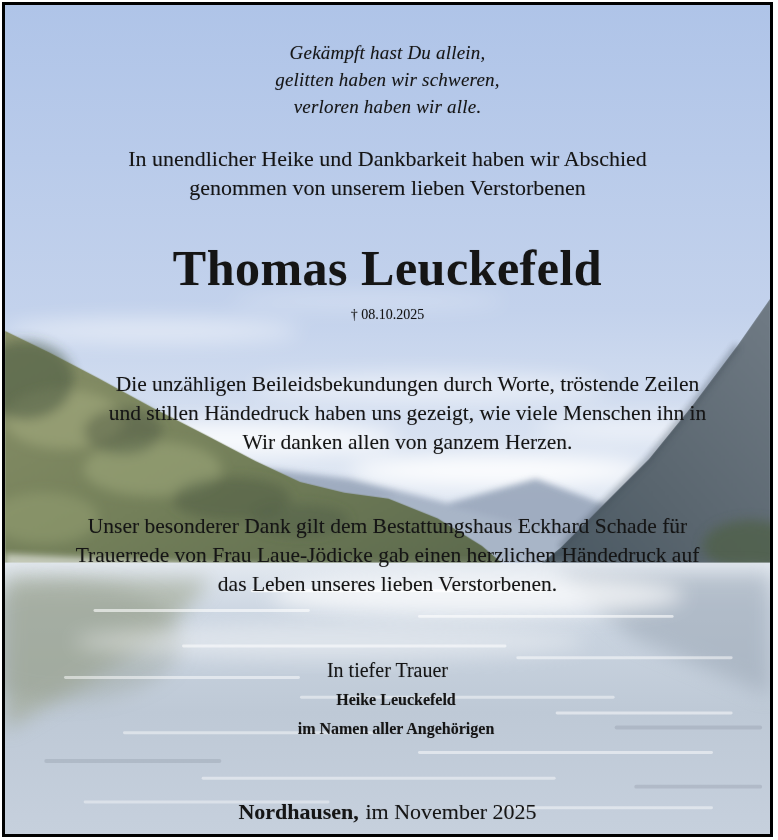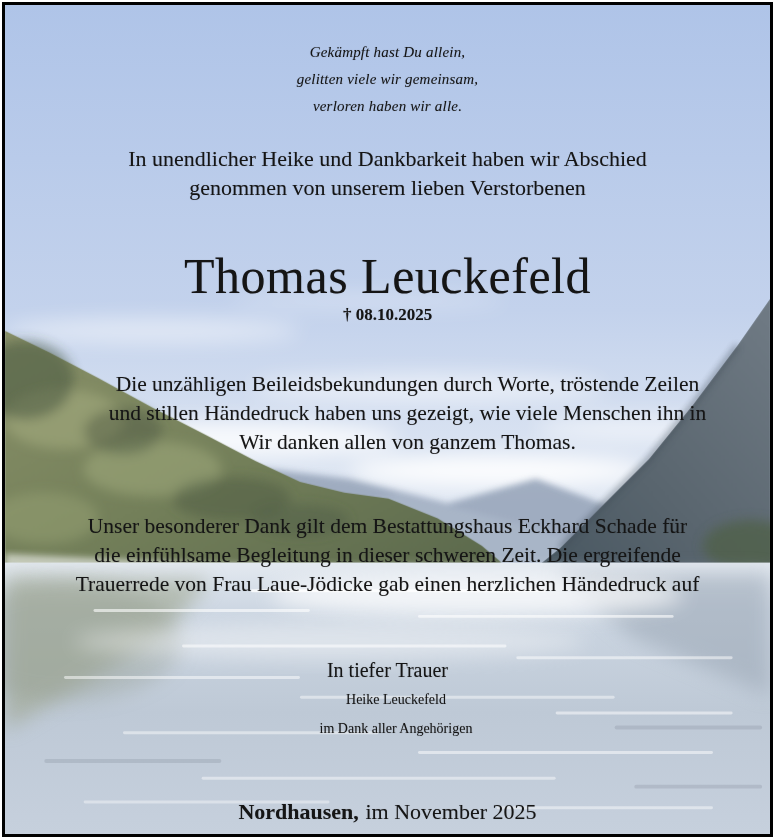--- a/index.html
+++ b/index.html
@@ -21,28 +21,28 @@
     left:0;top:0;width:100%;height:100%;
   }
   .photo svg{display:block;width:100%;height:100%;}
   .txt{
     position:absolute;left:0;right:0;
     text-align:center;
     color:#151515;
     text-shadow:0 0 1px rgba(20,20,25,0.25);
     white-space:nowrap;
   }
-  .t-poem{top:34px;font-style:italic;font-size:15px;line-height:27px;letter-spacing:0.2px;}
+  .t-poem{top:34px;font-style:italic;font-size:19px;line-height:27px;letter-spacing:0.2px;}
   .t-intro{top:139px;font-size:22px;line-height:29px;}
-  .t-name{top:236px;font-size:50px;line-height:54px;font-weight:normal;letter-spacing:0.5px;margin-top:8px;}
-  .t-date{top:297px;font-size:17px;line-height:26px;font-weight:bold;}
+  .t-name{top:236px;font-size:50px;line-height:54px;font-weight:bold;letter-spacing:0.5px;}
+  .t-date{top:297px;font-size:14px;line-height:26px;}
   .t-para1{top:365px;font-size:21.5px;line-height:29px;padding-left:40px;}
   .t-para2{top:507px;font-size:21.5px;line-height:29px;}
   .t-sign{top:651px;font-size:20px;line-height:29px;}
-  .t-sign .bold-line{font-weight:normal;font-size:14px;margin-left:17px;}
+  .t-sign .bold-line{font-weight:bold;font-size:16px;margin-left:17px;}
   .t-footer{top:793px;font-size:22px;line-height:28px;}
   .t-footer .place{font-weight:bold;}
   .t-footer .when{margin-left:0.3em;}
   .line{display:block;}
 </style>
 </head>
 <body>
 
 <div class="stage">
   <div class="frame">
@@ -146,49 +146,49 @@
             <rect x="620" y="730" width="150" height="4" rx="2"></rect>
             <rect x="40" y="764" width="180" height="4" rx="2"></rect>
             <rect x="640" y="790" width="130" height="4" rx="2"></rect>
           </g>
         </g>
       </svg>
     </div>
 
     <div class="txt t-poem">
       <span class="line">Gekämpft hast Du allein,</span>
-      <span class="line">gelitten viele wir gemeinsam,</span>
+      <span class="line">gelitten haben wir schweren,</span>
       <span class="line">verloren haben wir alle.</span>
     </div>
 
     <div class="txt t-intro">
       <span class="line">In unendlicher Heike und Dankbarkeit haben wir Abschied</span>
       <span class="line">genommen von unserem lieben Verstorbenen</span>
     </div>
 
     <div class="txt t-name">Thomas Leuckefeld</div>
 
     <div class="txt t-date">† 08.10.2025</div>
 
     <div class="txt t-para1">
       <span class="line">Die unzähligen Beileidsbekundungen durch Worte, tröstende Zeilen</span>
       <span class="line">und stillen Händedruck haben uns gezeigt, wie viele Menschen ihn in</span>
-      <span class="line">Wir danken allen von ganzem Thomas.</span>
+      <span class="line">Wir danken allen von ganzem Herzen.</span>
     </div>
 
     <div class="txt t-para2">
       <span class="line">Unser besonderer Dank gilt dem Bestattungshaus Eckhard Schade für</span>
-      <span class="line">die einfühlsame Begleitung in dieser schweren Zeit. Die ergreifende</span>
       <span class="line">Trauerrede von Frau Laue-Jödicke gab einen herzlichen Händedruck auf</span>
+      <span class="line">das Leben unseres lieben Verstorbenen.</span>
     </div>
 
     <div class="txt t-sign">
       <span class="line">In tiefer Trauer</span>
       <span class="line bold-line">Heike Leuckefeld</span>
-      <span class="line bold-line">im Dank aller Angehörigen</span>
+      <span class="line bold-line">im Namen aller Angehörigen</span>
     </div>
 
     <div class="txt t-footer">
       <span class="place">Nordhausen,</span><span class="when">im November 2025</span>
     </div>
 
   </div>
 </div>
 
 </body></html>

